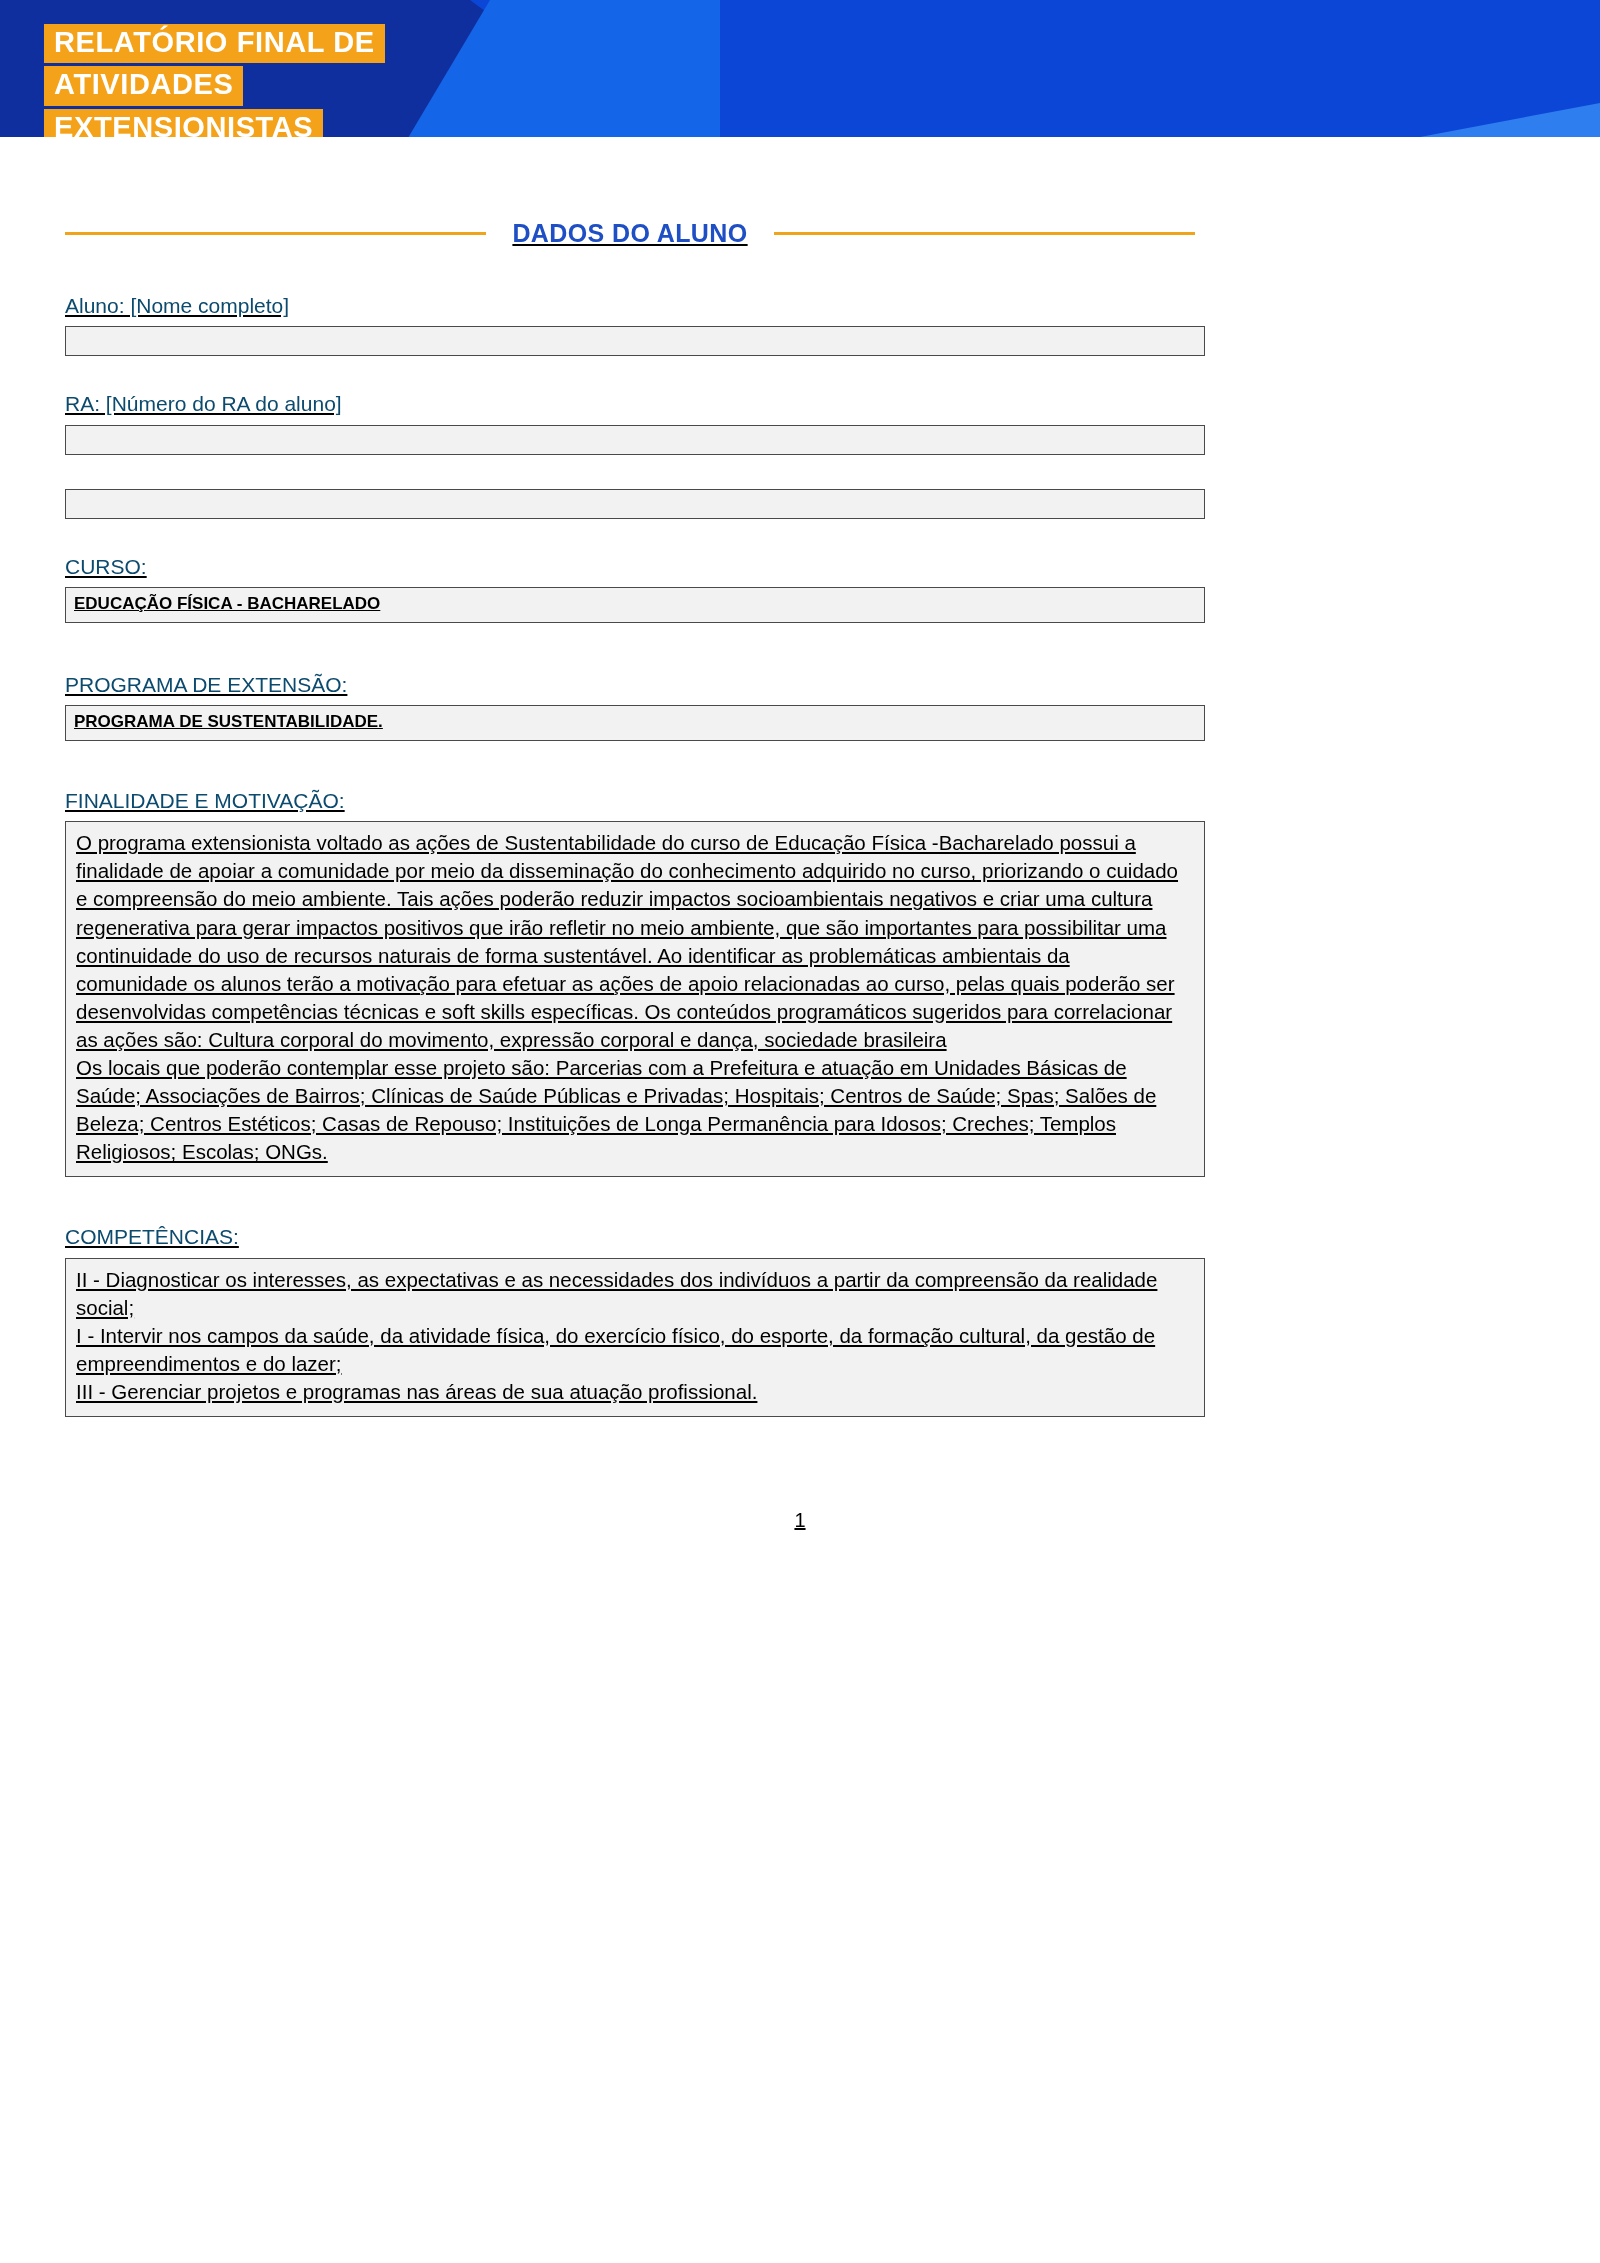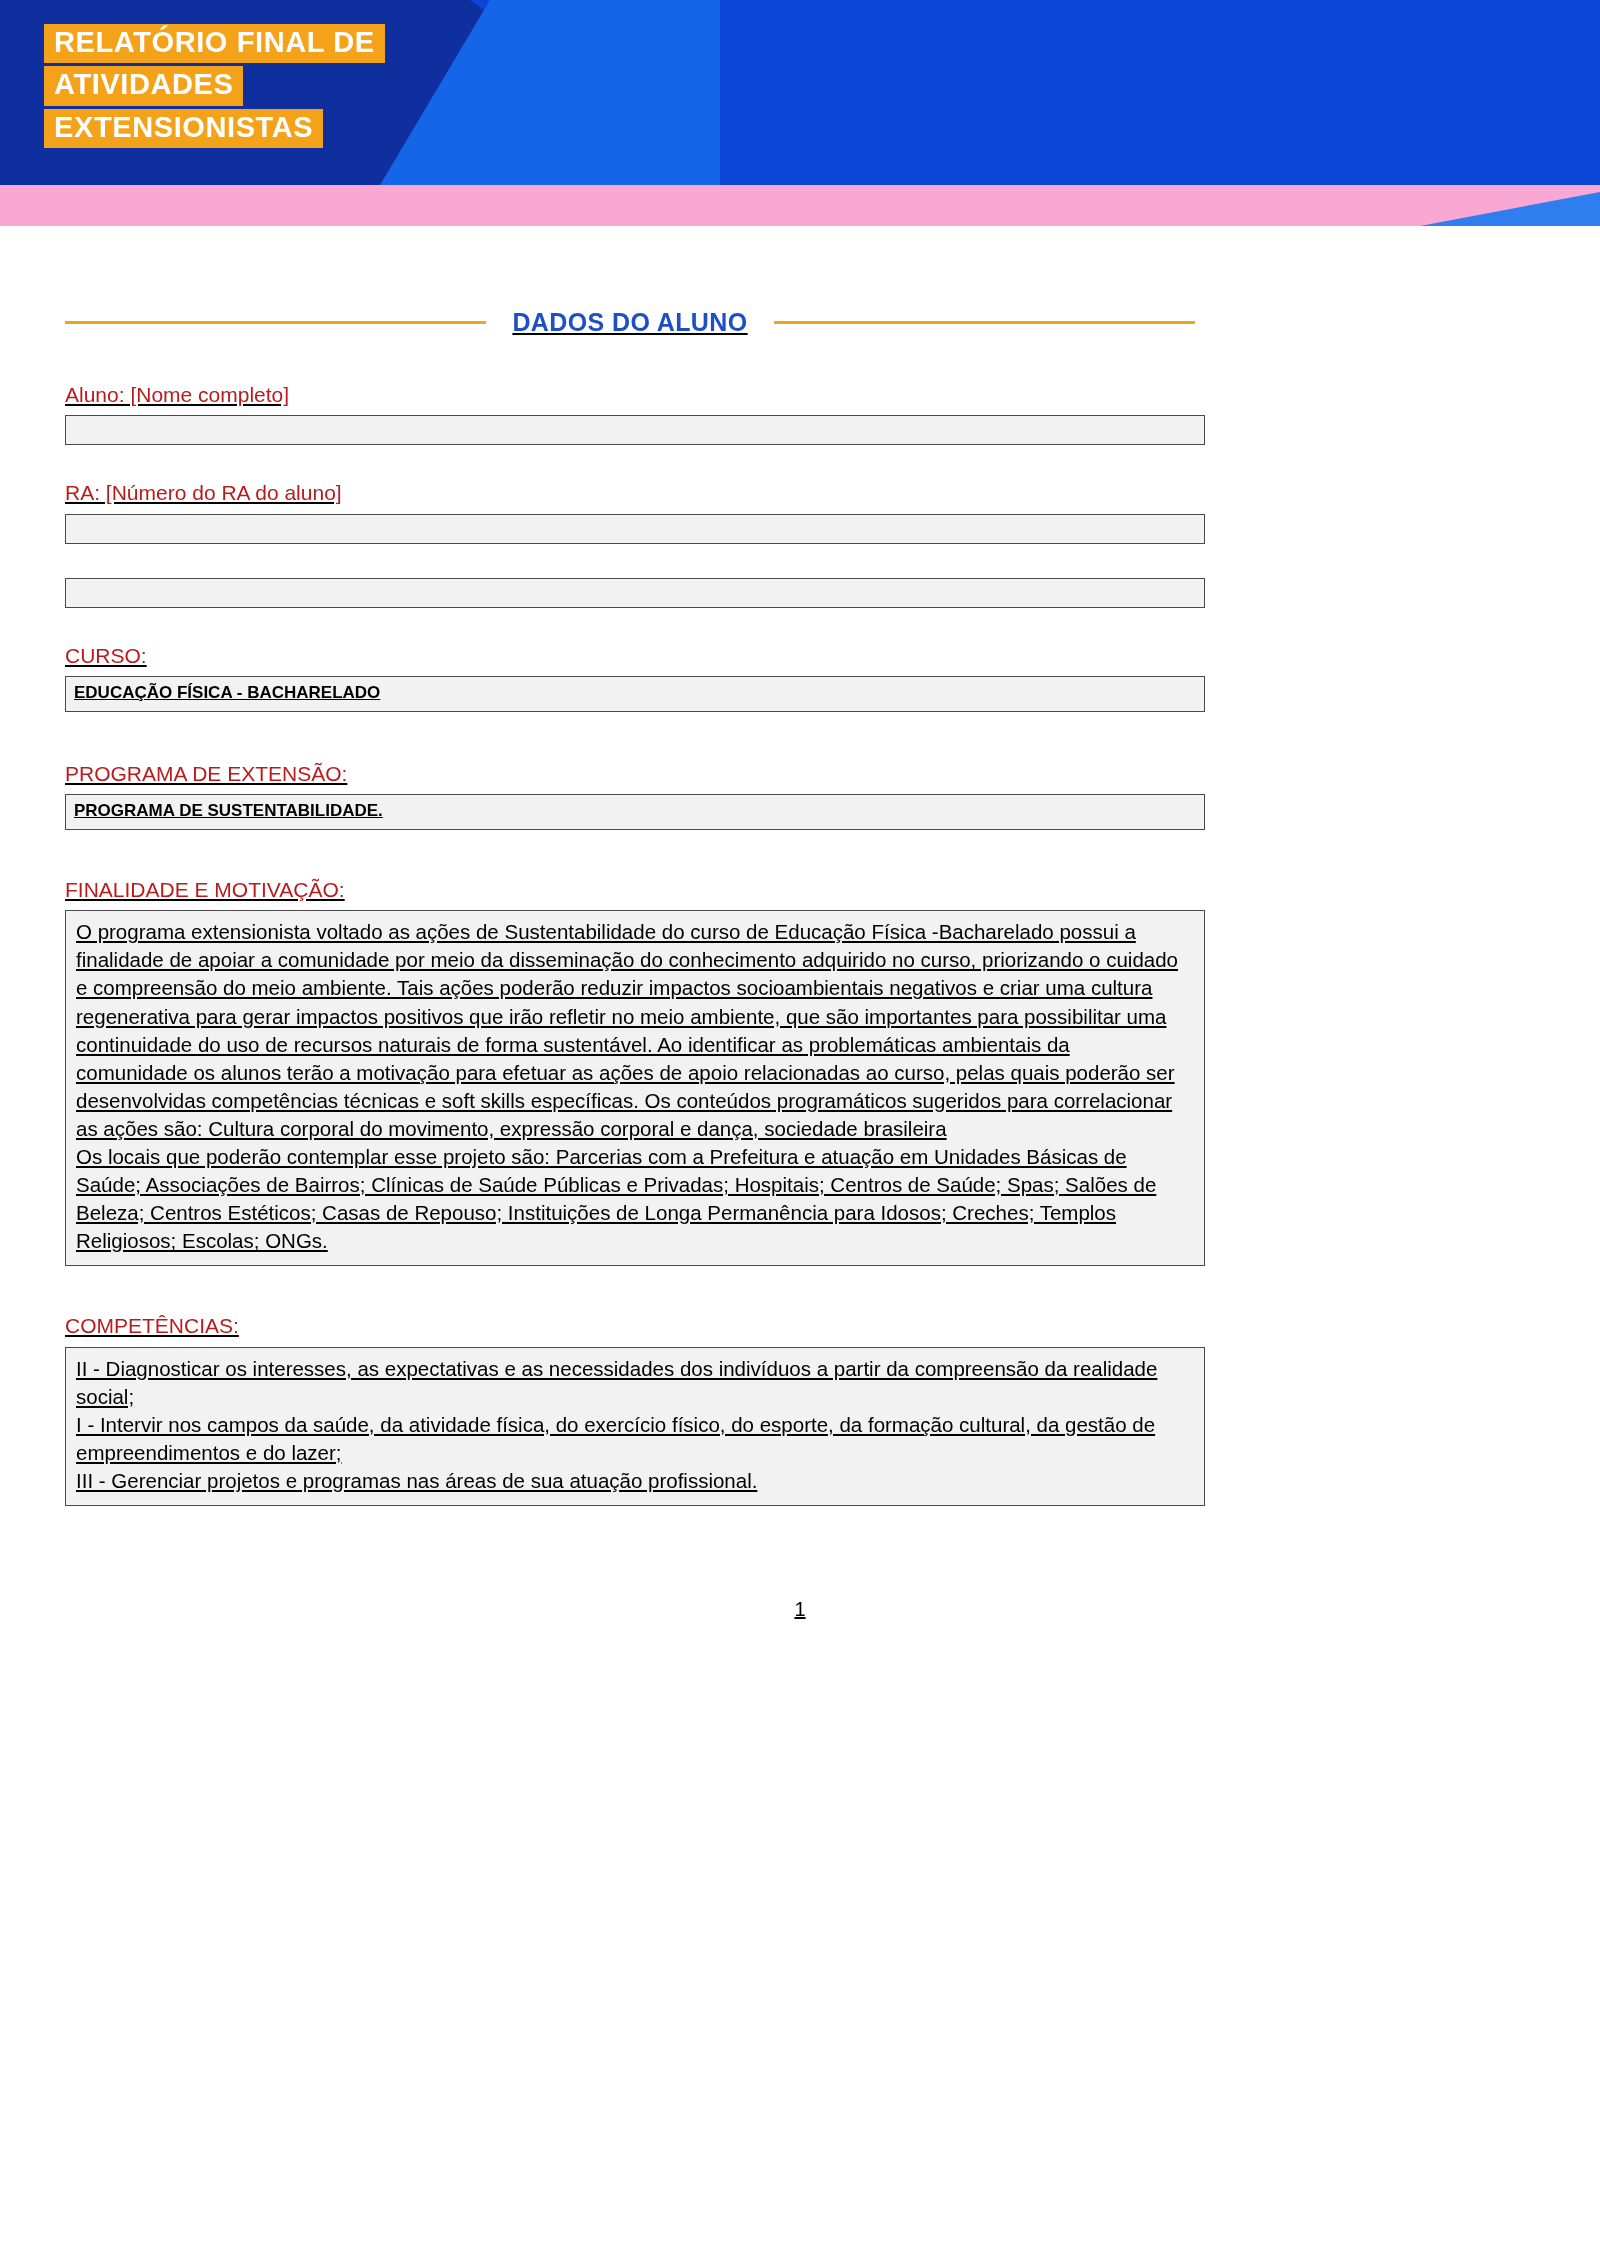--- a/index.html
+++ b/index.html
@@ -12,23 +12,23 @@
     min-height: 2263px;
     font-family: "Liberation Sans", sans-serif;
     color: #000000;
     position: relative;
   }
 
   
   .banner {
     position: relative;
     width: 1600px;
-    height: 226px;
+    height: 137px;
     overflow: hidden;
-    background: #f9a8d4;
+    background: #f97316;
   }
   .banner-blue {
     position: absolute;
     left: 0;
     top: 0;
     width: 1600px;
     height: 185px;
     background: #0b46d7;
   }
   .banner-diag-dark {
@@ -111,21 +111,21 @@
     white-space: nowrap;
   }
 
   
   .field {
     width: 1140px;
     margin-left: 65px;
     margin-bottom: 20px;
   }
   .field-label {
-    color: #b91c1c;
+    color: #0c4a6e;
     font-size: 21px;
     line-height: 1.35;
     margin-bottom: 6px;
   }
   .field-box {
     border: 1px solid #4a4a4a;
     background: #f2f2f2;
     min-height: 30px;
     box-sizing: border-box;
     padding: 2px 8px;

